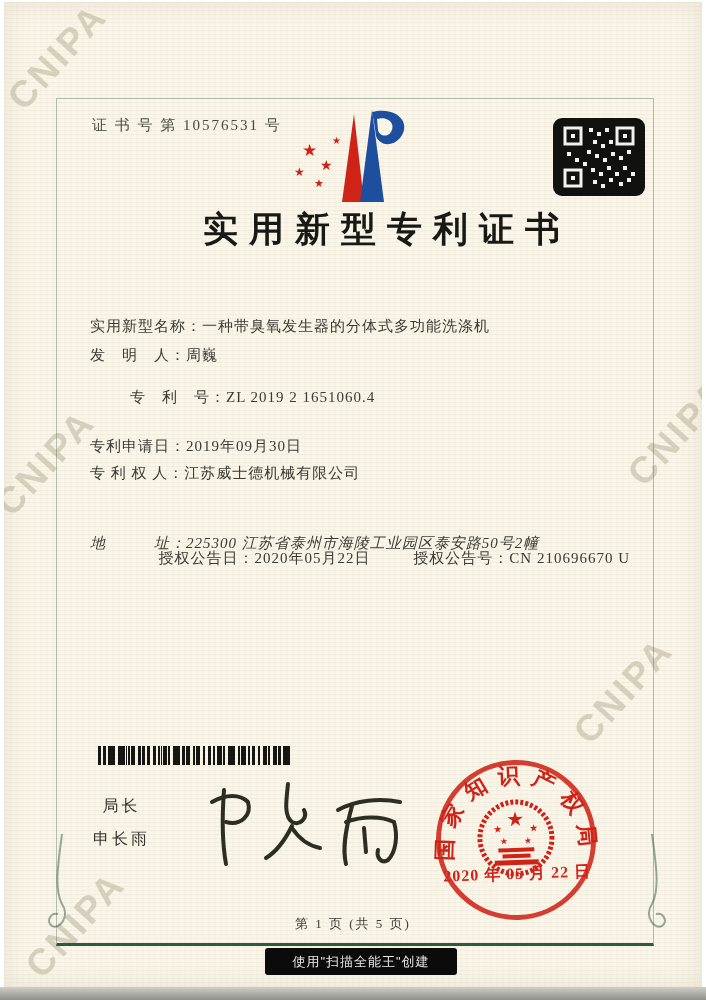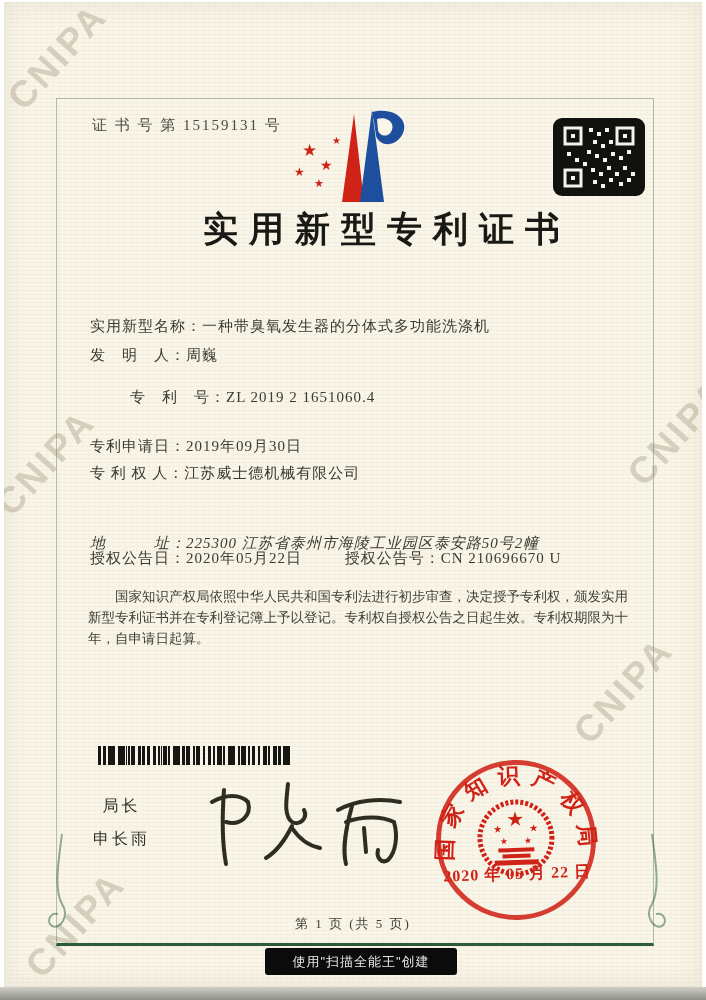--- a/index.html
+++ b/index.html
@@ -70,21 +70,21 @@
     <div class="watermark" style="left:556px;top:668px;">CNIPA</div>
 
     <div class="frame"></div>
     <svg class="corner-curl" style="left:44px;top:832px;" width="30" height="104" viewBox="0 0 30 104">
       <path d="M14,0 C10,30 6,55 14,70 C22,82 12,96 4,92 C-2,88 2,78 10,80" fill="none" stroke="#3f6b4f" stroke-width="2"></path>
     </svg>
     <svg class="corner-curl" style="left:632px;top:832px;" width="30" height="104" viewBox="0 0 30 104">
       <path d="M16,0 C20,30 24,55 16,70 C8,82 18,96 26,92 C32,88 28,78 20,80" fill="none" stroke="#3f6b4f" stroke-width="2"></path>
     </svg>
 
-    <div class="cert-number">证 书 号 第 15159131 号</div>
+    <div class="cert-number">证 书 号 第 10576531 号</div>
 
     <div class="logo">
       <svg width="134" height="98" viewBox="0 0 134 98">
         <polygon points="58,96 70,8 80,96" fill="#cf2318"></polygon>
         <polygon points="76,96 88,4 100,96" fill="#1d4f9e"></polygon>
         <path d="M88,6 C114,0 128,18 116,32 C108,41 96,40 92,30 L90,16 Z" fill="#1d4f9e"></path>
         <path d="M93,13 C104,10 112,18 107,26 C103,32 95,30 94,24 Z" fill="#f9f5e8"></path>
       </svg>
       <span class="logo-star" style="left:18px;top:36px;font-size:17px;">★</span>
       <span class="logo-star" style="left:36px;top:52px;font-size:14px;">★</span>
@@ -146,27 +146,26 @@
     </div>
     <div class="field-row" style="top:435px;">
       <span class="lbl">专利申请日</span>：<span>2019年09月30日</span>
     </div>
     <div class="field-row" style="top:462px;">
       <span class="lbl">专 利 权 人</span>：<span>江苏威士德机械有限公司</span>
     </div>
     <div class="field-row" style="top:532px;font-style:italic;">
       <span class="lbl">地　　　址</span>：<span>225300 江苏省泰州市海陵工业园区泰安路50号2幢</span>
     </div>
-    <div class="field-row" style="top:547px;">
+    <div class="field-row" style="top:547px;text-align:right;">
       <span><span class="lbl">授权公告日</span>：<span>2020年05月22日</span></span>
       <span class="pair2"><span class="lbl">授权公告号</span>：<span>CN 210696670 U</span></span>
     </div>
 
     <div class="paragraphs">
-      <p>国家知识产权局依照中华人民共和国专利法进行初步审查，决定授予专利权，颁发实用新型专利证书并在专利登记簿上予以登记。专利权自授权公告之日起生效。专利权期限为十年，自申请日起算。</p>
     </div>
 
     <div class="barcode"></div>
 
     <div class="signer">
       <div>局长</div>
       <div>申长雨</div>
     </div>
 
     <svg class="signature" width="215" height="100" viewBox="0 0 215 100">

